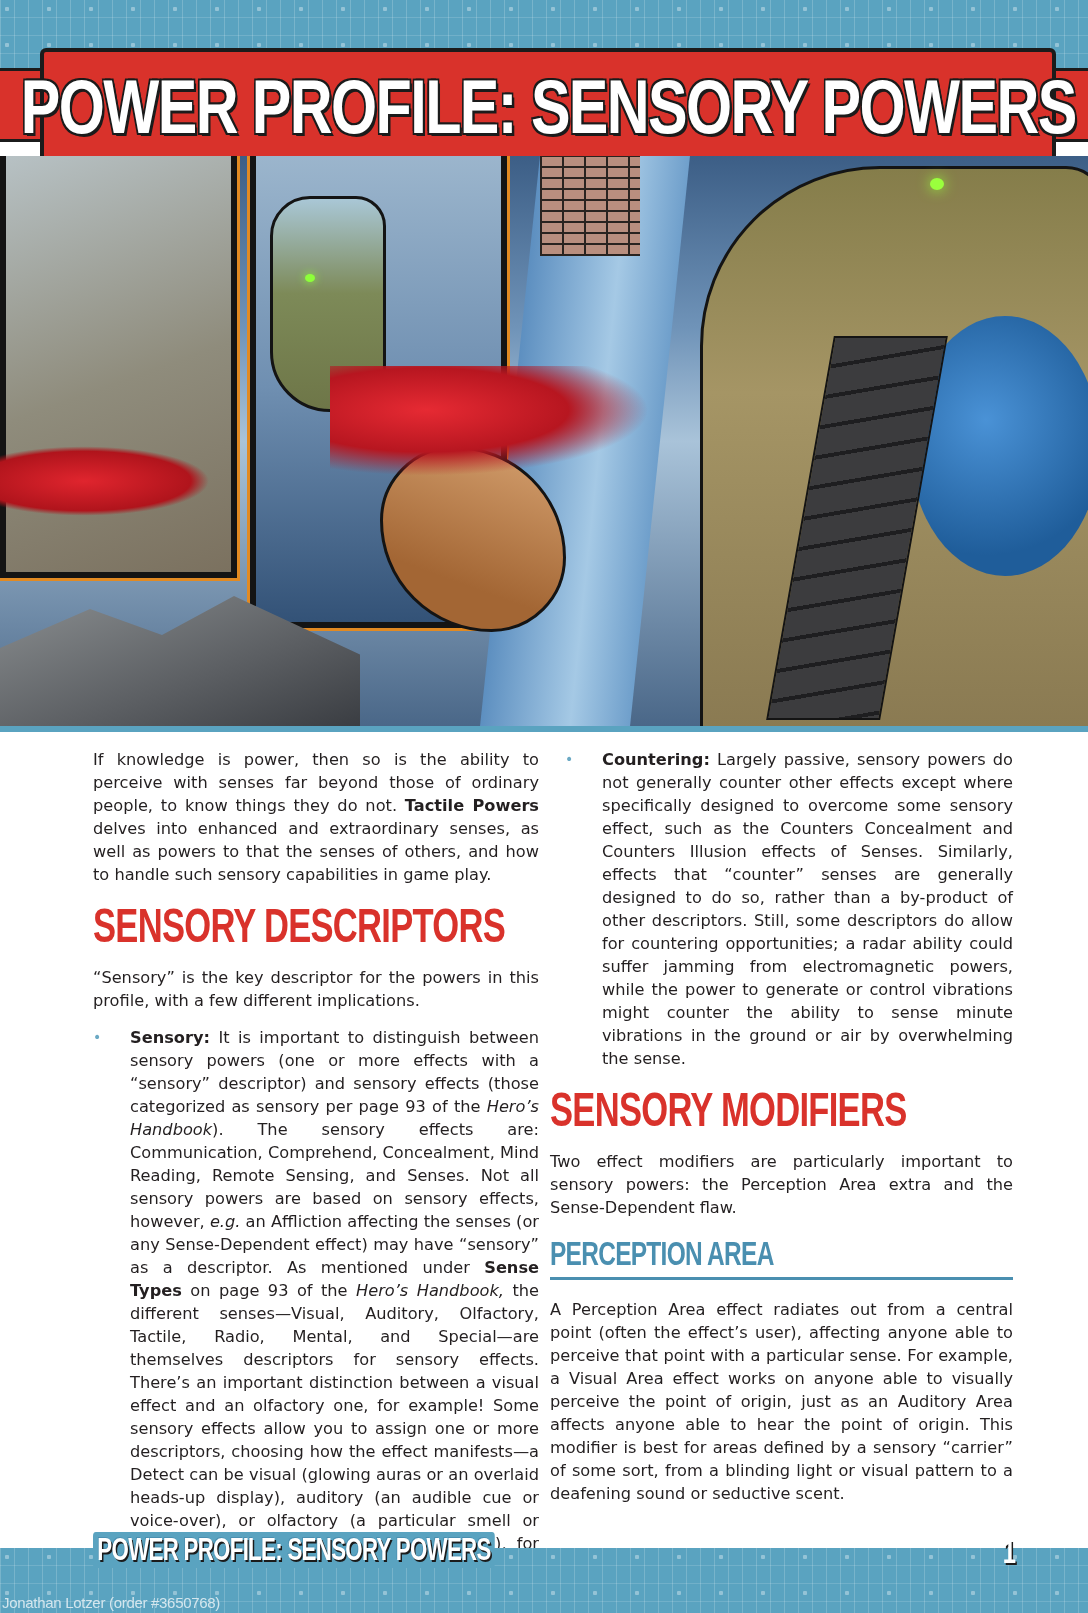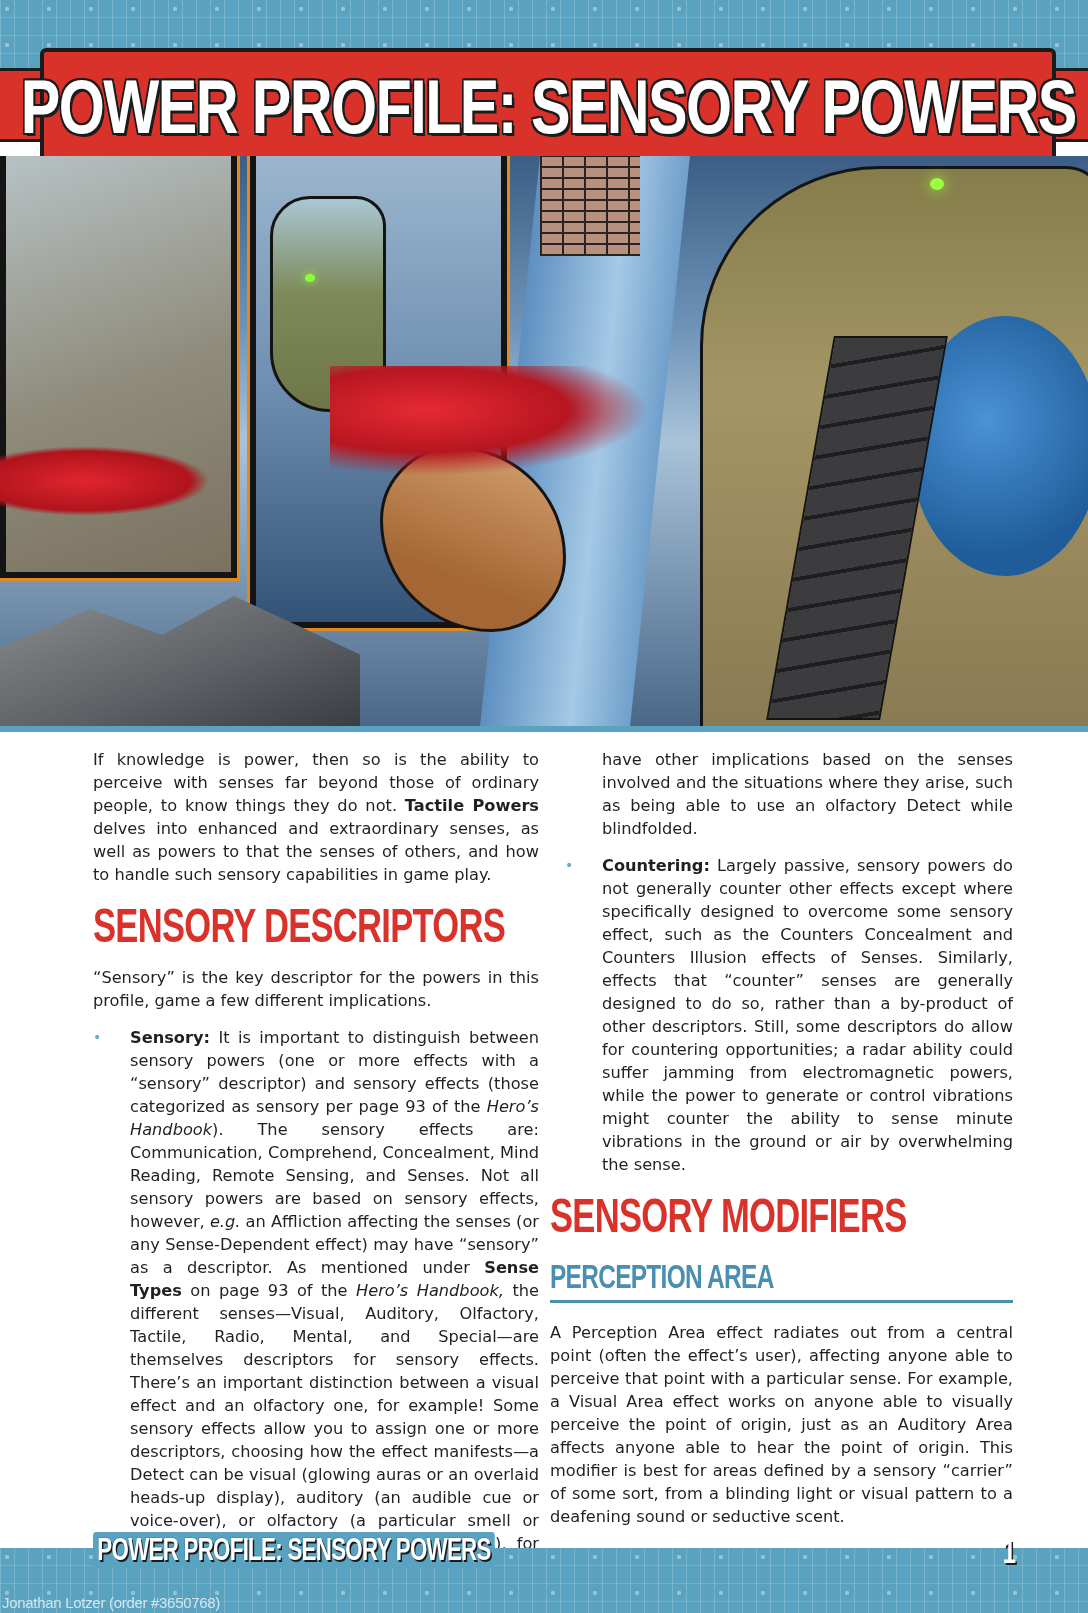--- a/index.html
+++ b/index.html
@@ -181,38 +181,38 @@
   <div class="eye-right"></div>
   <div class="rubble"></div>
 </div>
 <div id="art-rule"></div>
 
 <div id="col-left" class="col">
   <p><span>If knowledge is power, then so is the ability to perceive with senses far beyond those of ordinary people, to know things they do not. </span><b>Tactile Powers</b><span> delves into enhanced and extraordinary senses, as well as powers to that the senses of others, and how to handle such sensory capabilities in game play.</span></p>
 
   <h2>SENSORY DESCRIPTORS</h2>
 
-  <p>“Sensory” is the key descriptor for the powers in this profile, game a few different implications.</p>
+  <p>“Sensory” is the key descriptor for the powers in this profile, with a few different implications.</p>
 
   <div class="bullet">
     <span class="dot">•</span>
     <div style="text-align: justify;"><b>Sensory:</b><span> It is important to distinguish between sensory powers (one or more effects with a “sensory” descriptor) and sensory effects (those categorized as sensory per page 93 of the </span><i>Hero’s Handbook</i><span>). The sensory effects are: Communication, Comprehend, Concealment, Mind Reading, Remote Sensing, and Senses. Not all sensory powers are based on sensory effects, however, </span><i>e.g.</i><span> an Affliction affecting the senses (or any Sense-Dependent effect) may have “sensory” as a descriptor. As mentioned under </span><b>Sense Types</b><span> on page 93 of the </span><i>Hero’s Handbook,</i><span> the different senses—Visual, Auditory, Olfactory, Tactile, Radio, Mental, and Special—are themselves descriptors for sensory effects. There’s an important distinction between a visual effect and an olfactory one, for example! Some sensory effects allow you to assign one or more descriptors, choosing how the effect manifests—a Detect can be visual (glowing auras or an overlaid heads-up display), auditory (an audible cue or voice-over), or olfactory (a particular smell or taste associated with detecting something), for example. These descriptors can</span></div>
   </div>
 </div>
 
 <div id="col-right" class="col">
-  <p class="cont">have other implications based on the senses involved and the situations where they arise, such as being able to use an olfactory Detect while blindfolded.</p>
 
   <div class="bullet">
     <span class="dot">•</span>
     <div style="text-align: justify;"><b>Countering:</b><span> Largely passive, sensory powers do not generally counter other effects except where specifically designed to overcome some sensory effect, such as the Counters Concealment and Counters Illusion effects of Senses. Similarly, effects that “counter” senses are generally designed to do so, rather than a by-product of other descriptors. Still, some descriptors do allow for countering opportunities; a radar ability could suffer jamming from electromagnetic powers, while the power to generate or control vibrations might counter the ability to sense minute vibrations in the ground or air by overwhelming the sense.</span></div>
   </div>
 
   <h2 style="margin-left:-15px;">SENSORY MODIFIERS</h2>
 
+  <p style="margin-left:-15px;">Two effect modifiers are particularly important to sensory powers: the Perception Area extra and the Sense-Dependent flaw.</p>
 
   <div style="margin-left:-15px;">
     <h3>PERCEPTION AREA</h3>
     <div class="h3-rule"></div>
     <p>A Perception Area effect radiates out from a central point (often the effect’s user), affecting anyone able to perceive that point with a particular sense. For example, a Visual Area effect works on anyone able to visually perceive the point of origin, just as an Auditory Area affects anyone able to hear the point of origin. This modifier is best for areas defined by a sensory “carrier” of some sort, from a blinding light or visual pattern to a deafening sound or seductive scent.</p>
   </div>
 </div>
 
 <div id="footer-band" class="circuit"></div>
 <div id="footer-title">POWER PROFILE: SENSORY POWERS</div>

